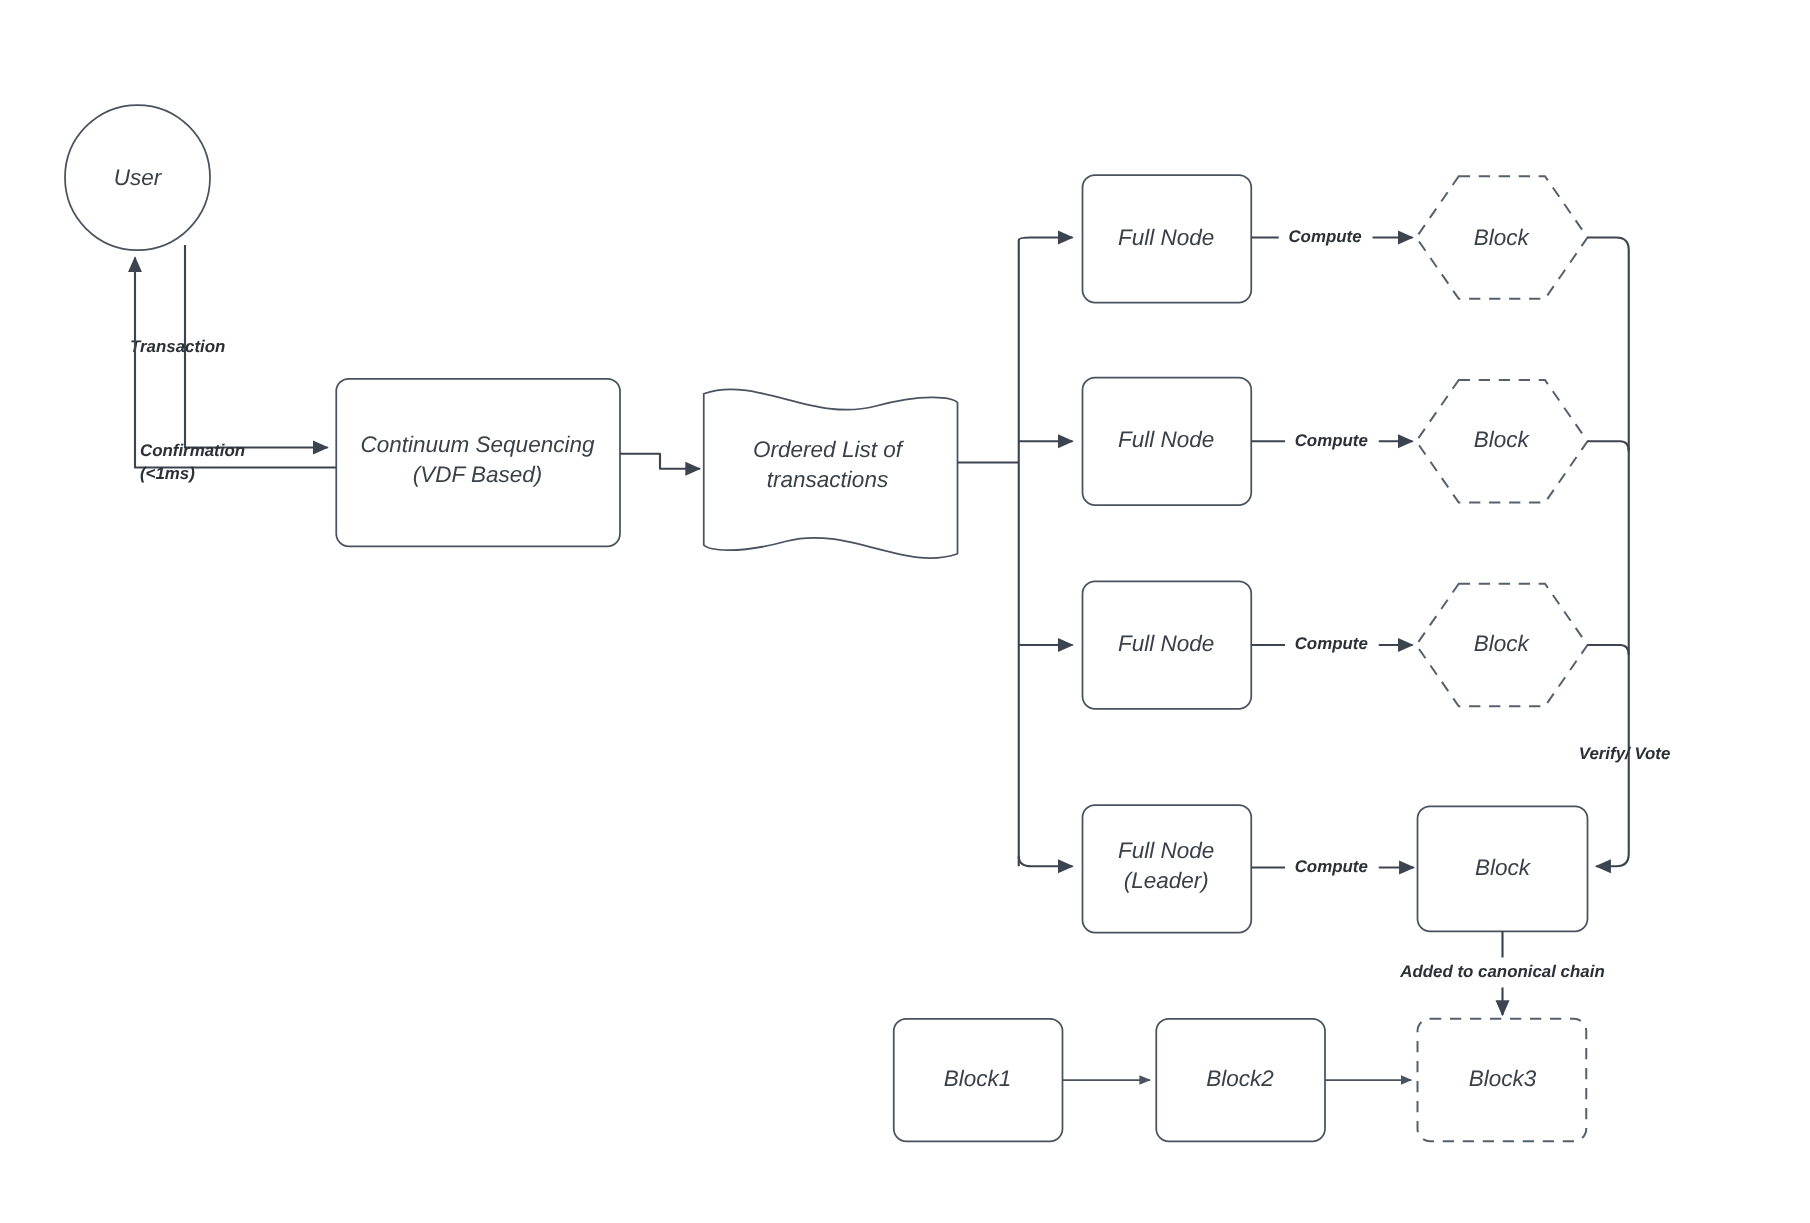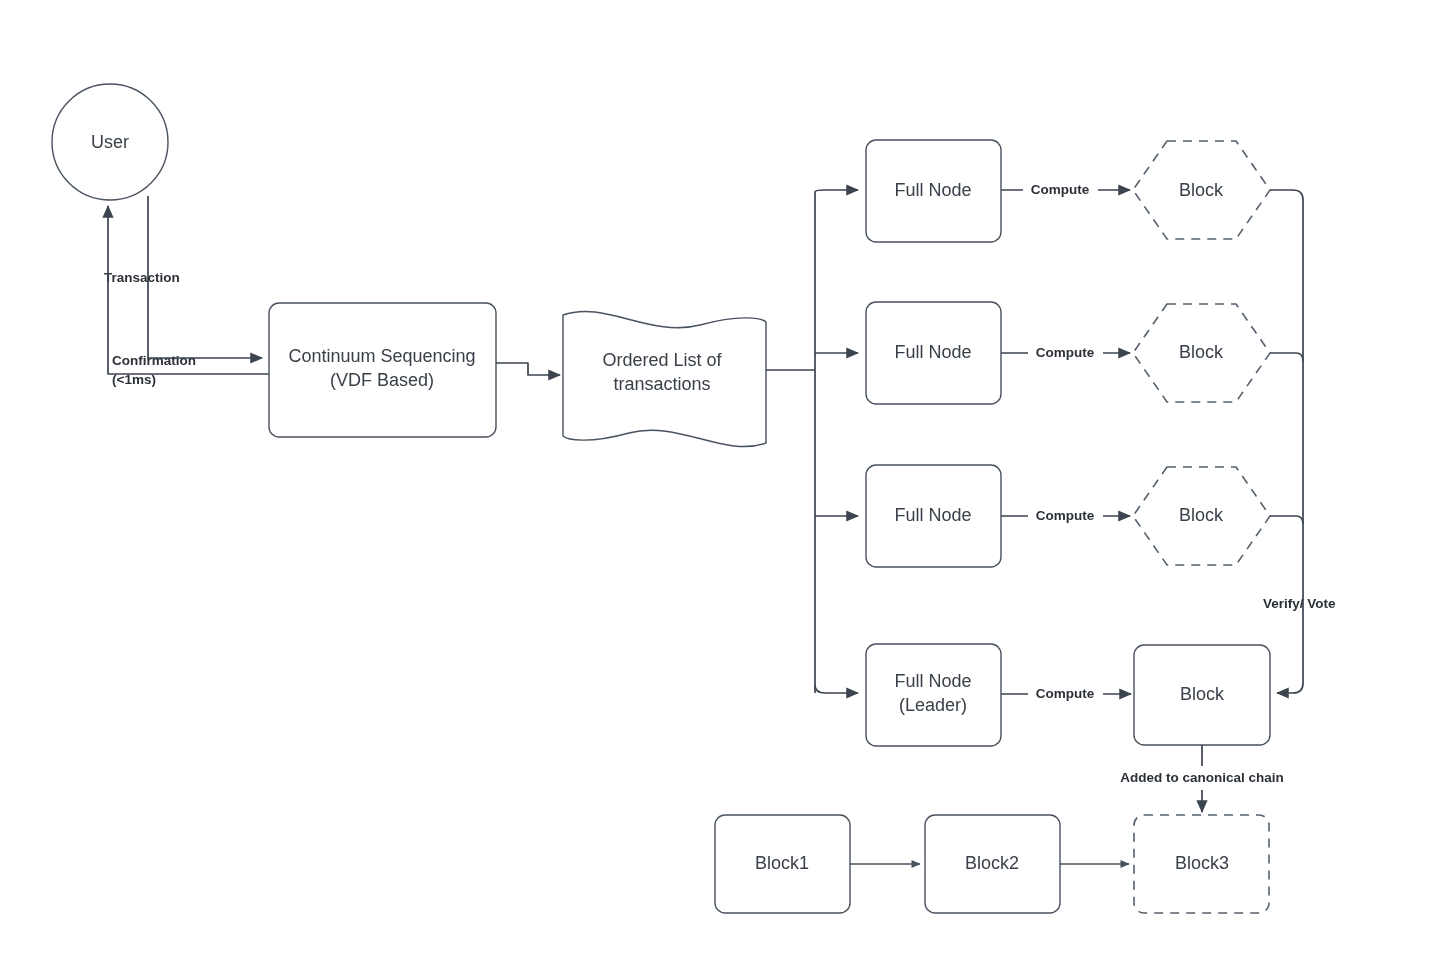--- a/index.html
+++ b/index.html
@@ -11,20 +11,21 @@
     width: 1448px;
     height: 978px;
     font-family: "Liberation Sans", sans-serif;
     overflow: hidden;
   }
   #diagram-root {
     position: relative;
     width: 1448px;
     height: 978px;
     background: #ffffff;
+    font-style: italic;
   }
   svg.diagram {
     display: block;
     width: 1448px;
     height: 978px;
   }
   .shape-stroke {
     fill: #ffffff;
     stroke: #49525f;
     stroke-width: 1.4;

